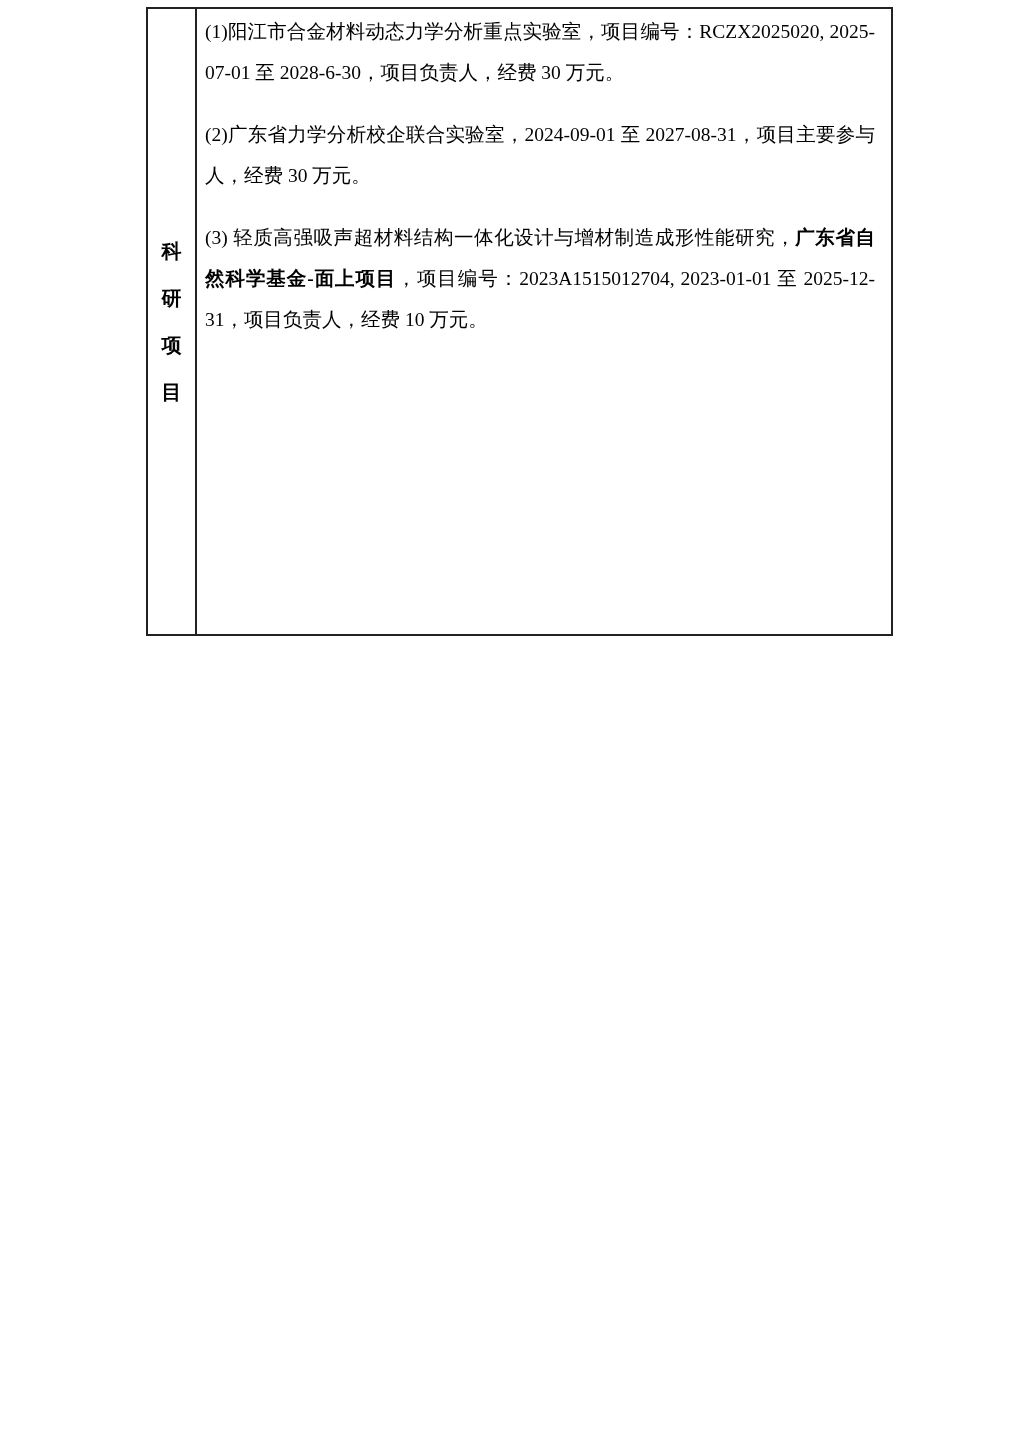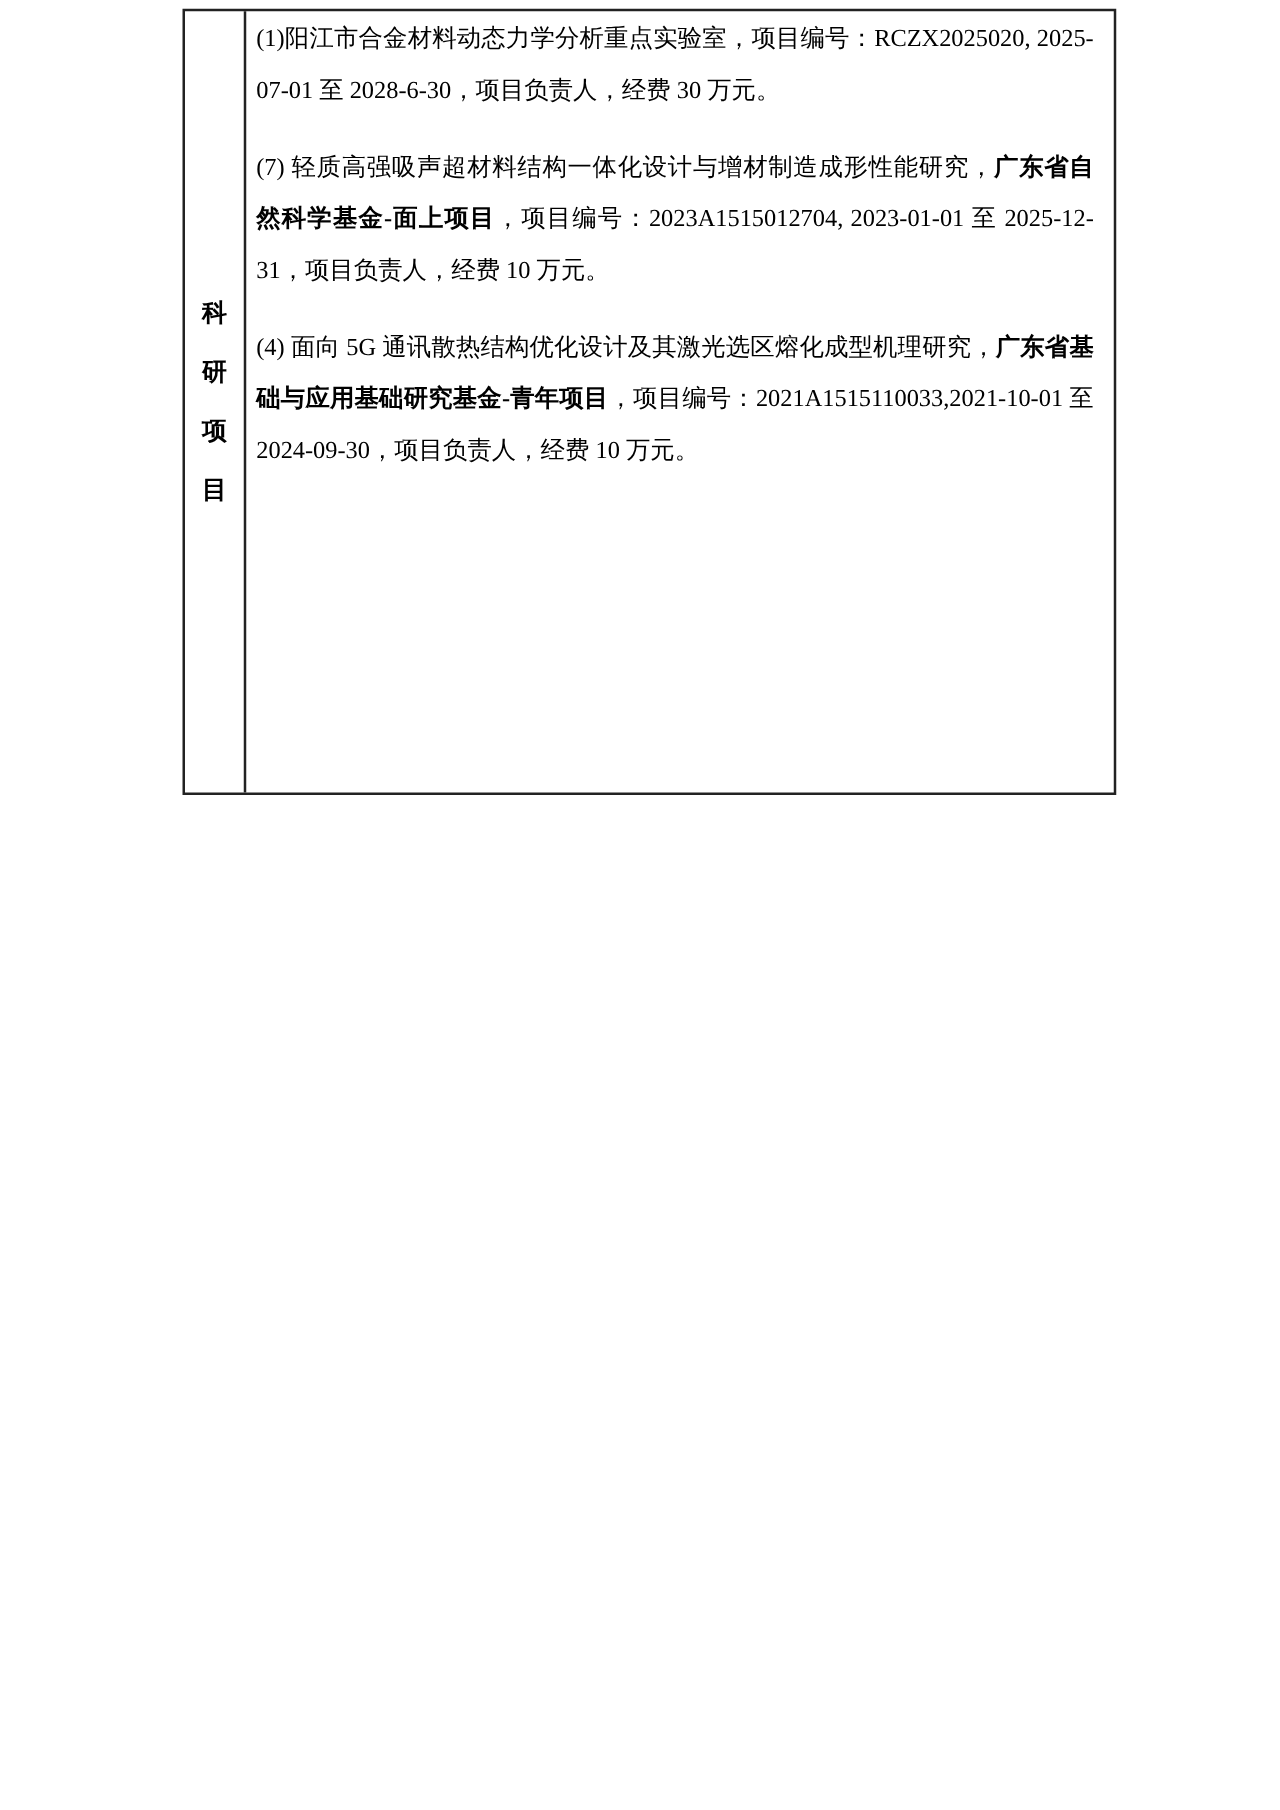--- a/index.html
+++ b/index.html
@@ -64,17 +64,17 @@
 <div class="page">
   <div class="table">
     <div class="label-cell">
         <div class="label-char">科</div>
         <div class="label-char">研</div>
         <div class="label-char">项</div>
         <div class="label-char">目</div>
       </div>
     <div class="content-cell">
         <p class="project"><span class="seg">(1)阳江市合金材料动态力学分析重点实验室，项目编号：RCZX2025020, 2025-07-01 至 2028-6-30，项目负责人，经费 30 万元。</span></p>
-        <p class="project"><span class="seg">(7) 轻质高强吸声超材料结构一体化设计与增材制造成形性能研究，</span><span class="seg bold">广东省自然科学基金-面上项目</span><span class="seg">，项目编号：2023A1515012704, 2023-01-01 至 2025-12-31，项目负责人，经费 10 万元。</span></p>
-        <p class="project"><span class="seg">(4) 面向 5G 通讯散热结构优化设计及其激光选区熔化成型机理研究，</span><span class="seg bold">广东省基础与应用基础研究基金-青年项目</span><span class="seg">，项目编号：2021A1515110033,2021-10-01 至 2024-09-30，项目负责人，经费 10 万元。</span></p>
+        <p class="project"><span class="seg">(2)广东省力学分析校企联合实验室，2024-09-01 至 2027-08-31，项目主要参与人，经费 30 万元。</span></p>
+        <p class="project"><span class="seg">(3) 轻质高强吸声超材料结构一体化设计与增材制造成形性能研究，</span><span class="seg bold">广东省自然科学基金-面上项目</span><span class="seg">，项目编号：2023A1515012704, 2023-01-01 至 2025-12-31，项目负责人，经费 10 万元。</span></p>
       </div>
   </div>
 </div>
 
 </body></html>

